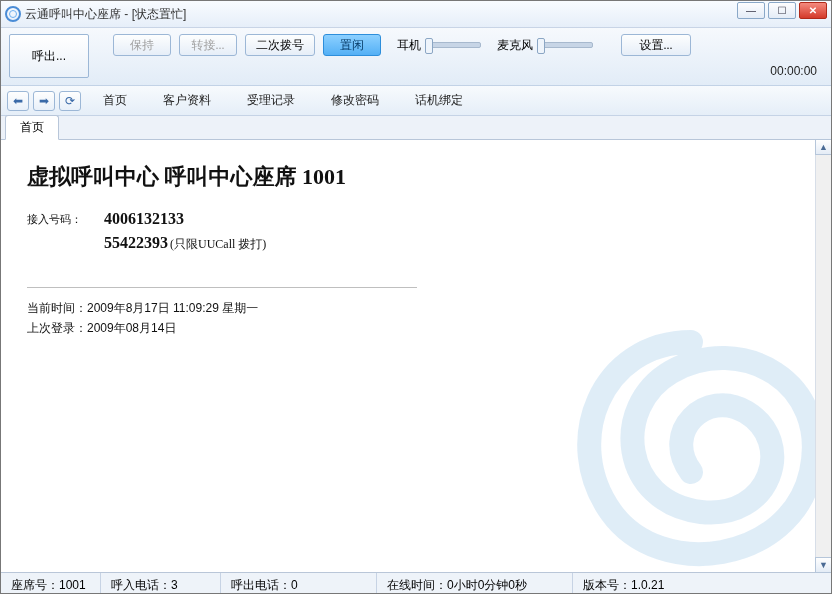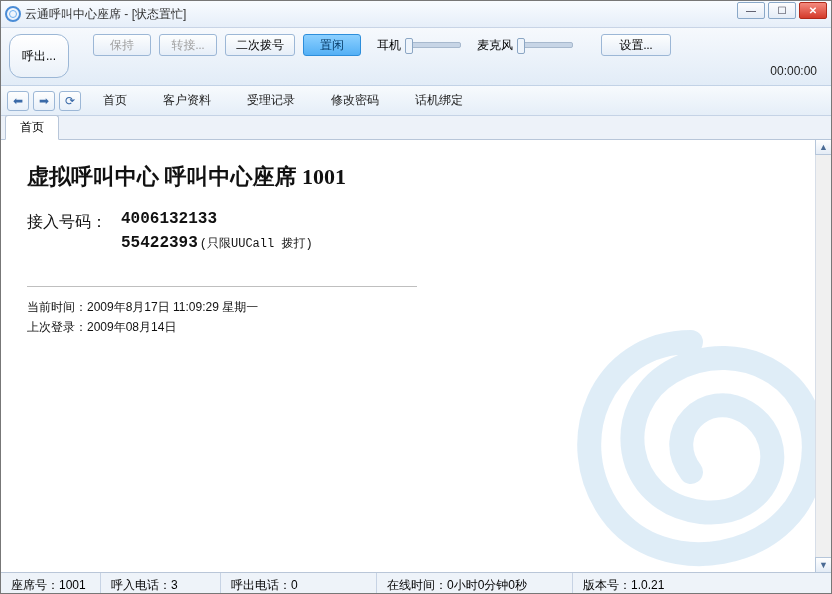--- a/index.html
+++ b/index.html
@@ -45,22 +45,22 @@
   }
   .win-btn.close{background:linear-gradient(#f48a7e,#d43a2a);border-color:#b02a1a;color:#fff;font-weight:bold;}
   .toolbar {
     height:58px;
     background:linear-gradient(#f6f9fd,#e2ecf7);
     border-bottom:1px solid #c2d2e6;
     display:flex;align-items:flex-start;
     padding:6px 8px;position:relative;
   }
   .call-out-btn {
-    width:60px;height:44px;
-    border:1px solid #9cb7d6;border-radius:12px;
+    width:80px;height:44px;
+    border:1px solid #9cb7d6;border-radius:2px;
     background:linear-gradient(#ffffff,#eaf1f9);
     display:flex;align-items:center;justify-content:center;
     font-size:12px;
   }
   .tb-btn {
     height:22px;min-width:58px;padding:0 10px;
     border:1px solid #9cb7d6;border-radius:3px;
     background:linear-gradient(#fdfefe,#e6eef8);
     display:inline-flex;align-items:center;justify-content:center;
     margin-right:8px;font-size:12px;font-family:Liberation Serif, serif;
@@ -86,22 +86,22 @@
   .nav-item{margin-right:36px;color:#222;cursor:default;}
   .tabstrip{height:24px;border-bottom:1px solid #b8c6d9;background:#edf2f9;display:flex;align-items:flex-end;padding-left:4px;}
   .tab{padding:3px 14px;border:1px solid #b8c6d9;border-bottom:1px solid #fff;background:#fff;border-radius:3px 3px 0 0;position:relative;top:1px;font-size:12px;}
   .content-wrap{position:relative;height:432px;}
   .content{
     padding:22px 26px 12px 26px;color:#111;height:100%;
     position:relative;overflow:hidden;
   }
   .headline{font-family:"SimSun",serif;font-size:22px;font-weight:bold;margin-bottom:18px;}
   .access-row{display:flex;align-items:flex-start;margin-bottom:2px;}
-  .access-label{font-size:16px;margin-right:14px;padding-top:2px;}
-  .access-nums{font-family:Liberation Mono, monospace;}
+  .access-label{font-size:11px;margin-right:22px;padding-top:2px;}
+  .access-nums{font-family:Liberation Serif, serif;}
   .access-nums .n1{font-size:16px;font-weight:bold;}
   .access-nums .n2{font-size:16px;font-weight:bold;margin-top:6px;}
   .access-nums .note{font-size:12px;font-weight:normal;margin-left:2px;}
   .divider{border:none;border-top:1px solid #bfbfbf;margin:34px 0 10px 0;width:390px;}
   .meta{font-size:12px;line-height:20px;}
   .swirl{position:absolute;right:-10px;bottom:-10px;opacity:0.65;}
   .scrollbar{position:absolute;right:0;top:0;width:16px;height:100%;background:#f0f0f0;border-left:1px solid #d7dee8;}
   .scroll-btn{height:16px;background:linear-gradient(#fefefe,#e4ecf6);border:1px solid #b6c6da;display:flex;align-items:center;justify-content:center;color:#4a6a94;font-size:9px;margin:-1px;}
   .scroll-btn.up{border-bottom:1px solid #b6c6da;}
   .scroll-btn.dn{position:absolute;bottom:0;left:0;right:0;}

